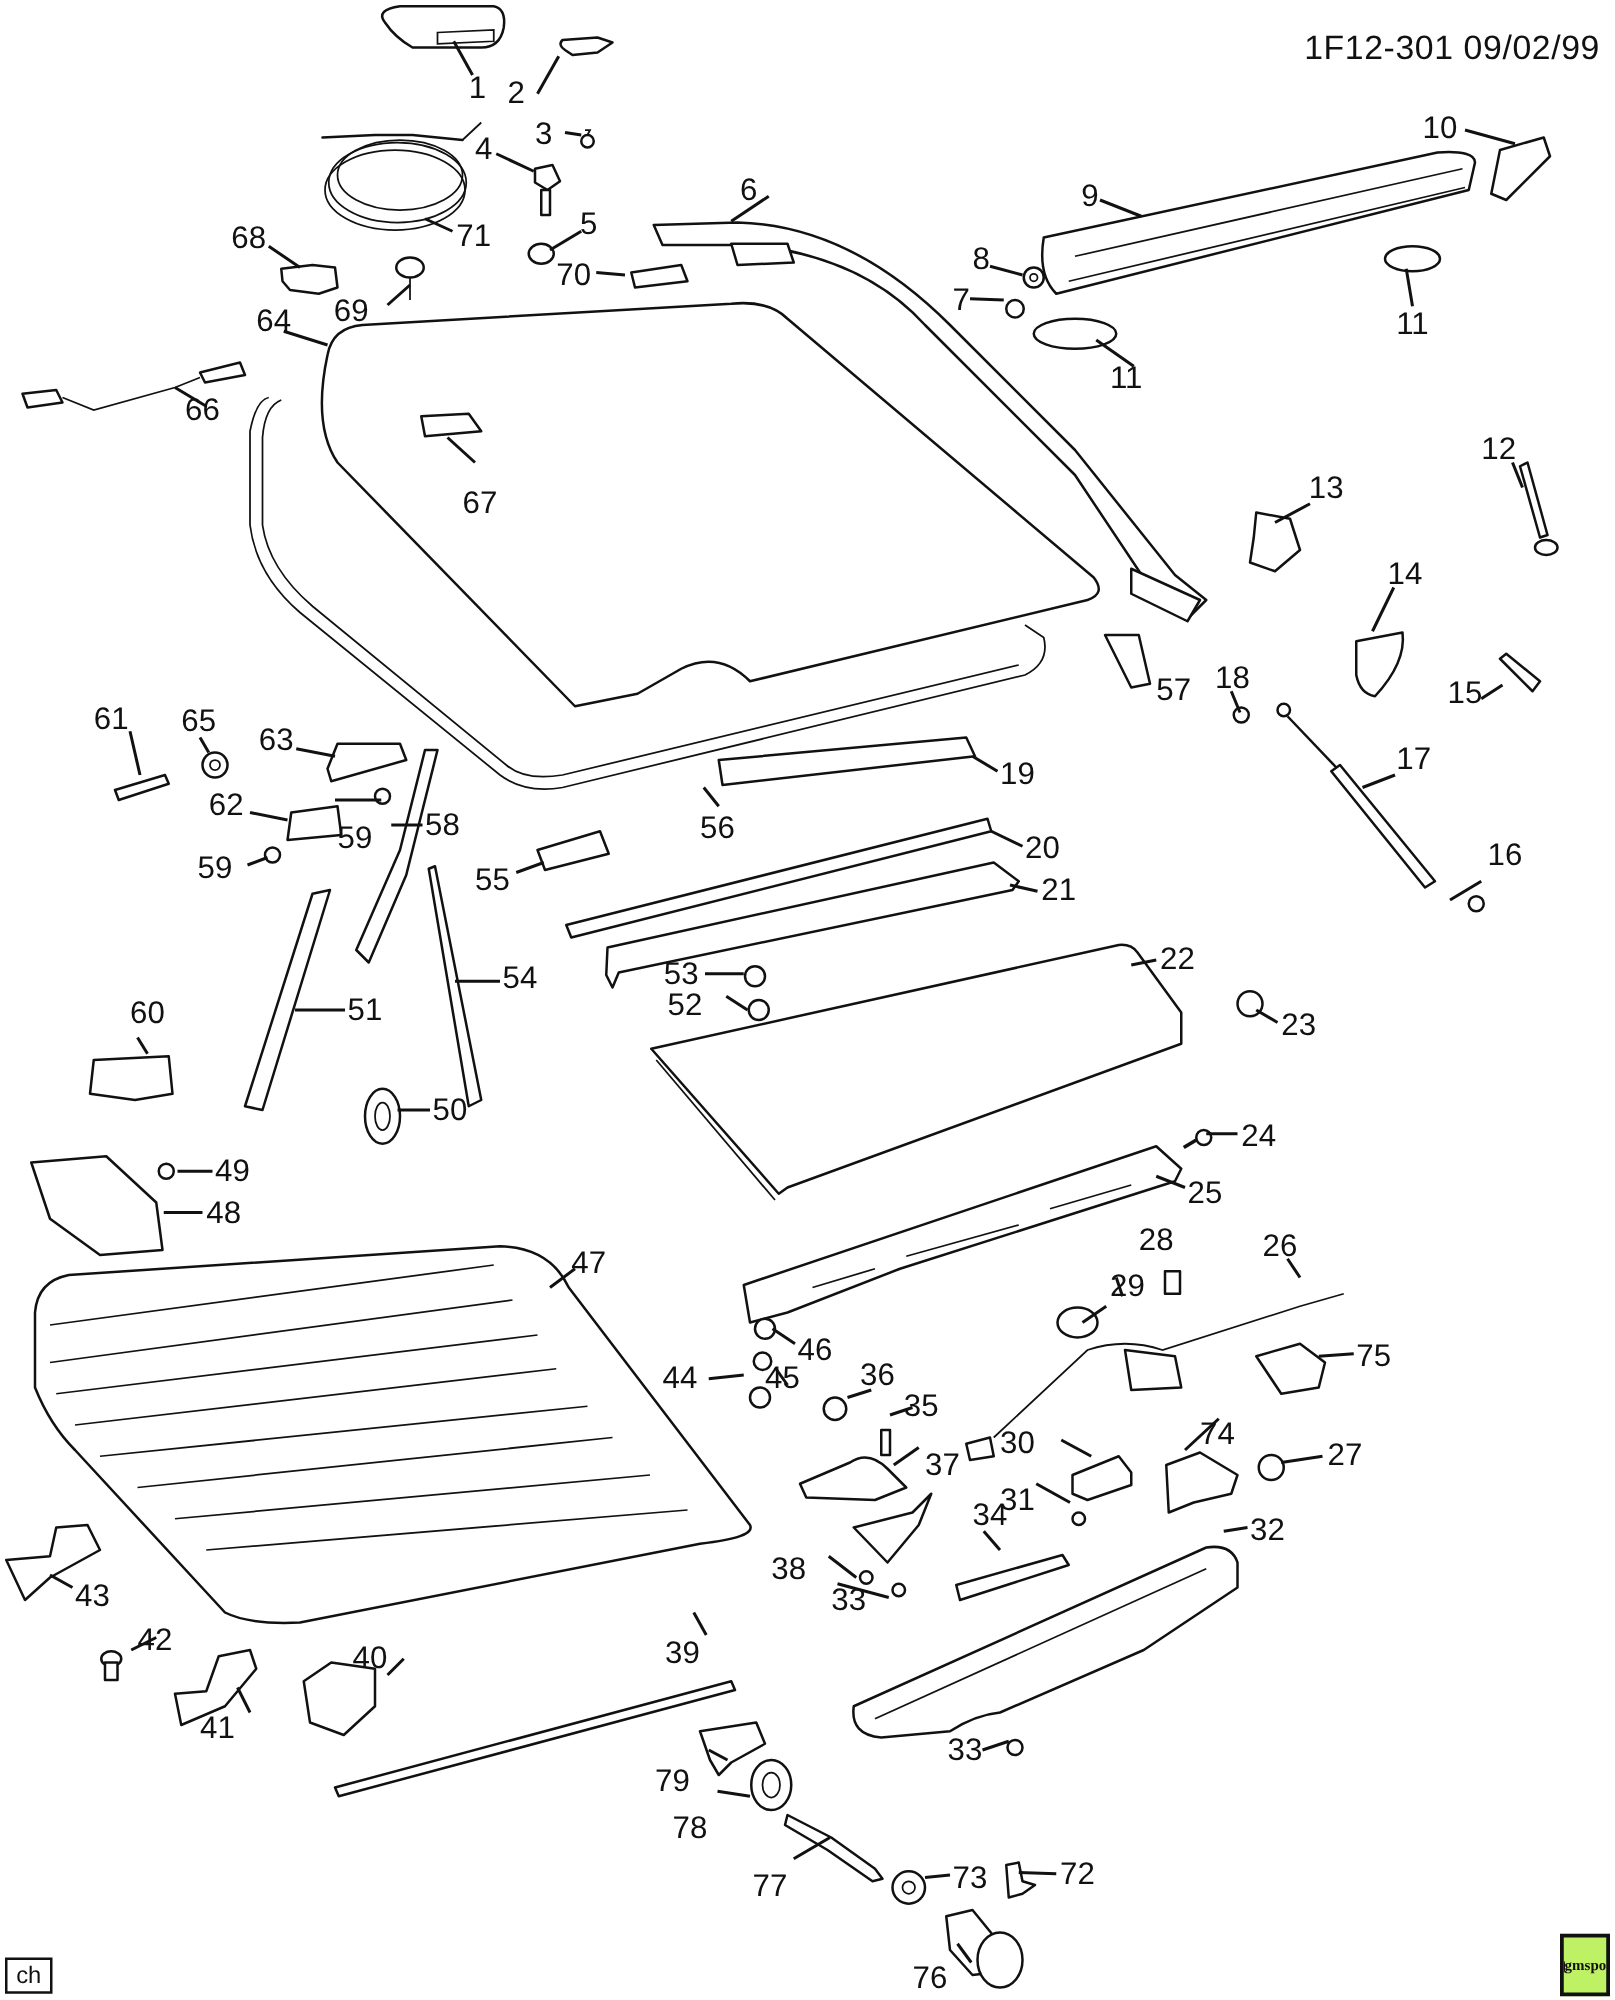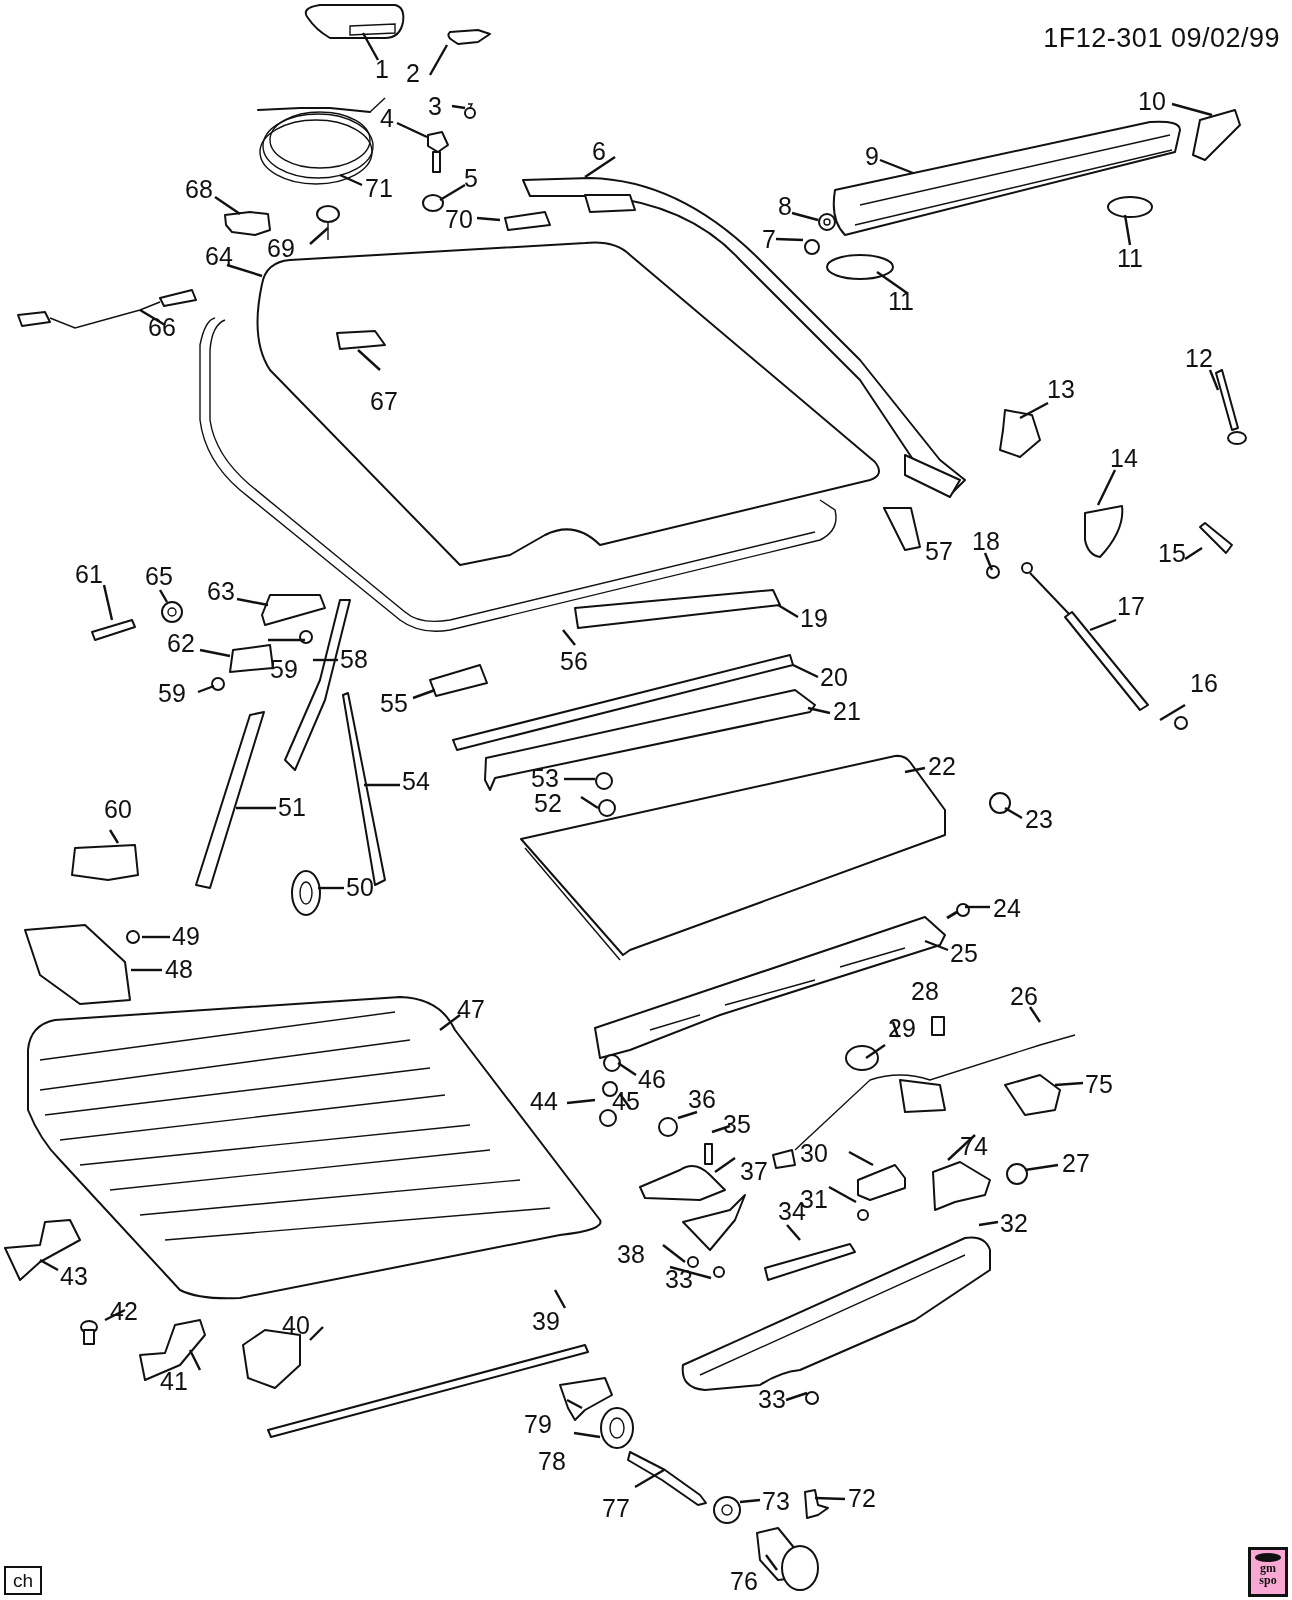--- a/index.html
+++ b/index.html
@@ -4,21 +4,21 @@
 <style>
   html,body{margin:0;padding:0;background:#fff;}
   body{width:1292px;height:1600px;position:relative;overflow:hidden;font-family:"Liberation Sans",sans-serif;color:#111;}
   #diagram{position:absolute;left:0;top:0;width:1292px;height:1600px;}
   .lbl{font-family:"Liberation Sans",sans-serif;font-size:25px;fill:#111;}
   .part{fill:#fff;stroke:#111;stroke-width:2;stroke-linejoin:round;stroke-linecap:round;}
   .thin{fill:none;stroke:#111;stroke-width:1.4;}
   .lead{stroke:#111;stroke-width:2.4;fill:none;}
   #header-code{position:absolute;top:23px;right:12px;font-size:27px;letter-spacing:0.5px;}
   #ch-box{position:absolute;left:4px;top:1566px;width:38px;height:29px;border:2px solid #111;font-size:19px;display:flex;align-items:center;justify-content:center;box-sizing:border-box;text-align:right;}
-  #gm-logo{position:absolute;left:1248px;top:1547px;width:40px;height:50px;border:3px solid #111;box-sizing:border-box;display:flex;flex-direction:column;align-items:center;background:#f9a8d4;}
+  #gm-logo{position:absolute;left:1248px;top:1547px;width:40px;height:50px;border:3px solid #111;box-sizing:border-box;display:flex;flex-direction:row;align-items:center;background:#bef264;}
   #gm-logo .oval{width:26px;height:9px;background:#111;border-radius:50%;margin-top:3px;}
   #gm-logo .t{font-family:"Liberation Serif",serif;font-size:12px;line-height:12px;font-weight:bold;}
 </style>
 </head>
 <body>
 
 <div id="header-code">1F12-301  09/02/99</div>
 
 <svg id="diagram" viewBox="0 0 1292 1600" xmlns="http://www.w3.org/2000/svg">
 

